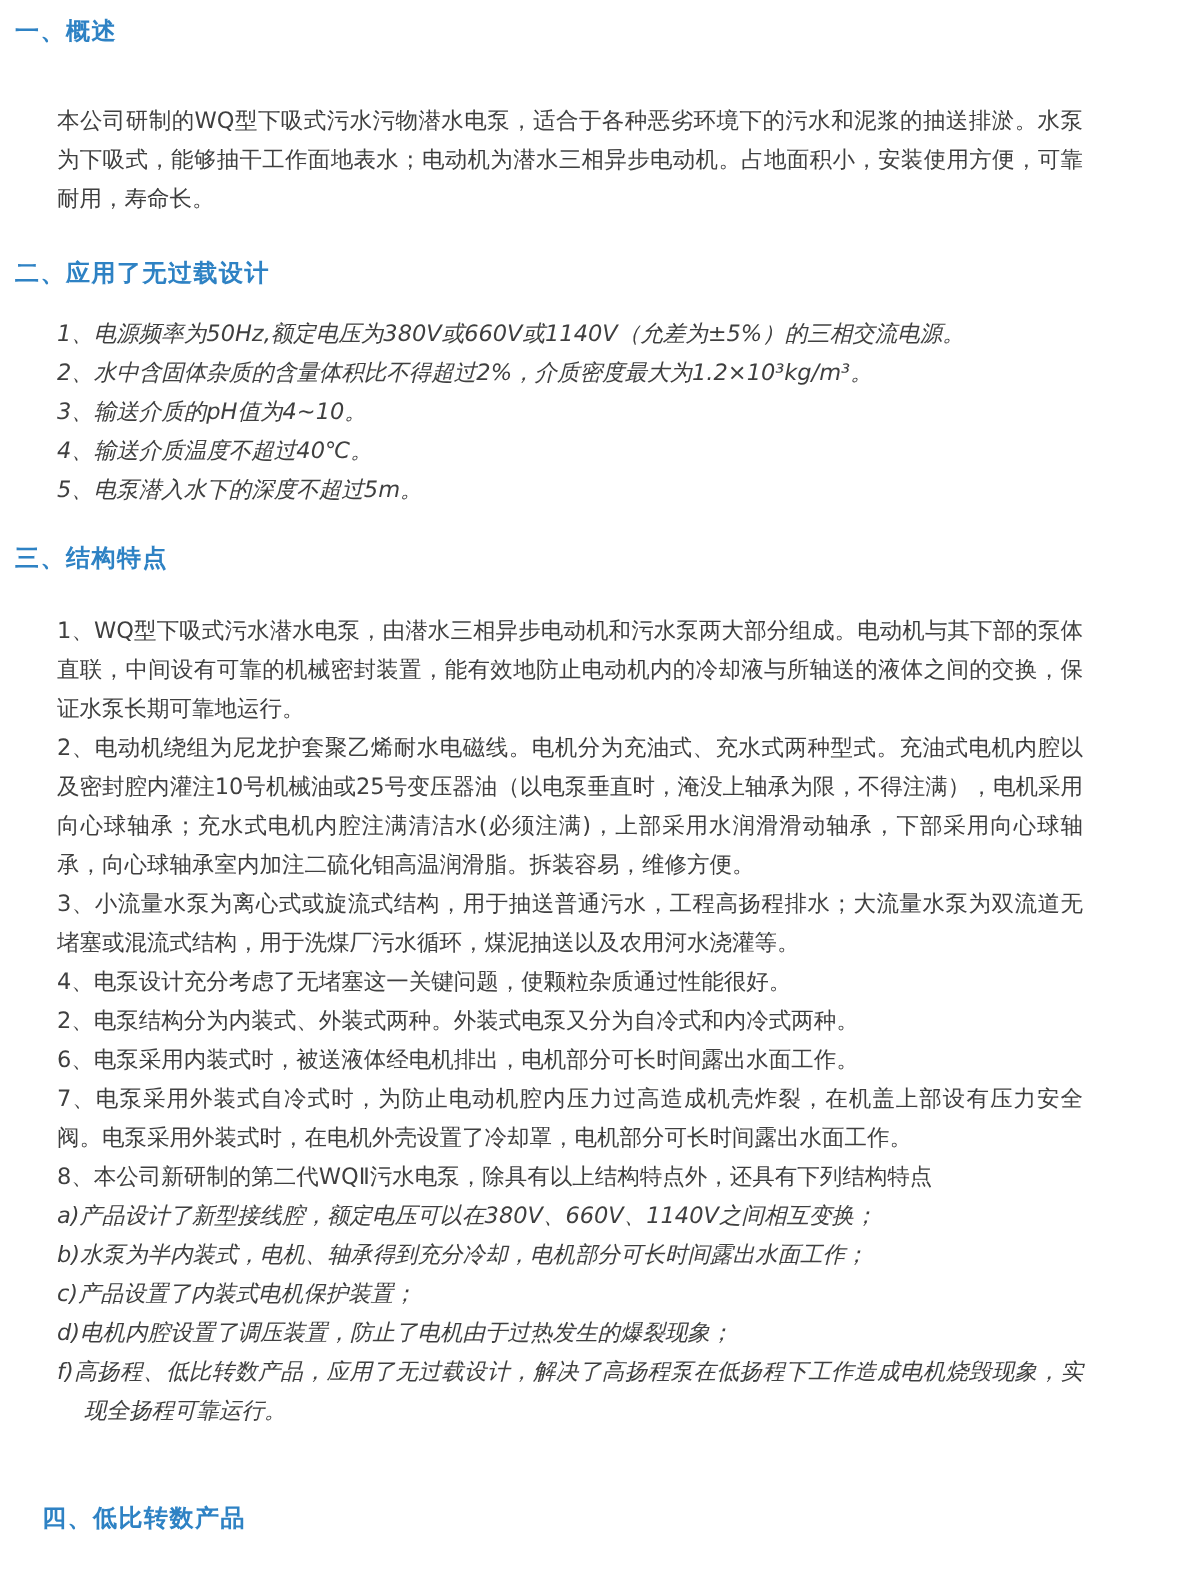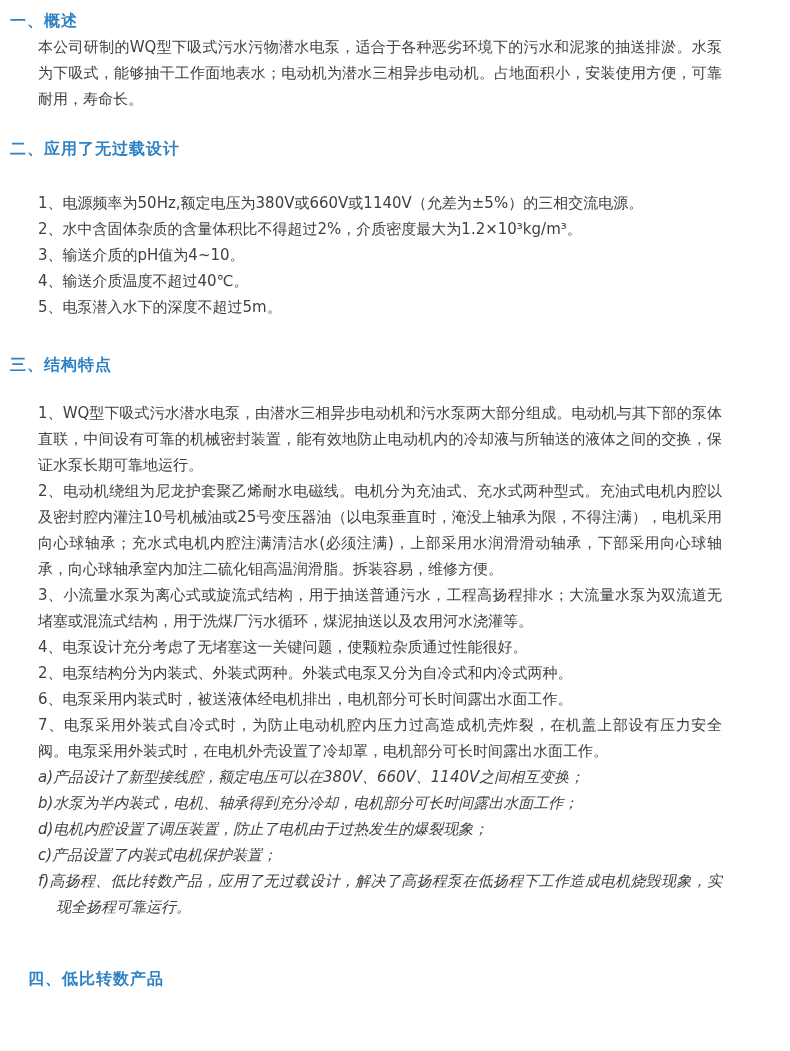--- a/index.html
+++ b/index.html
@@ -25,26 +25,26 @@
   .body-block{
     margin:0; padding:0 32px 0 38px;
     font-size:15px; line-height:26px; font-weight:500;
     color:var(--text);
     text-align:justify;
   }
   .item{ margin:0; }
   .item.lettered{ padding-left:18px; text-indent:-18px;font-style:italic; }
 
   #section-overview{ padding-top:10px; }
-  #section-overview .body-block{ margin-top:2px; }
+  #section-overview .body-block{ margin-top:35px; }
 
   #section-environment{ margin-top:26px; }
-  #section-environment .body-block{ margin-top:30px; }
+  #section-environment .body-block{ margin-top:16px;font-style:italic; }
 
-  #section-structure{ margin-top:34px; }
+  #section-structure{ margin-top:22px; }
   #section-structure .body-block{ margin-top:24px; }
 
   #section-parameters{ margin-top:48px; }
   #section-parameters .heading{ padding-left:28px; }
 </style>
 </head>
 <body>
 
 <div class="page">
 
@@ -69,24 +69,25 @@
   <section class="section" id="section-structure">
     <h2 class="heading">三、结构特点</h2>
     <div class="body-block">
       <p class="item">1、WQ型下吸式污水潜水电泵，由潜水三相异步电动机和污水泵两大部分组成。电动机与其下部的泵体直联，中间设有可靠的机械密封装置，能有效地防止电动机内的冷却液与所轴送的液体之间的交换，保证水泵长期可靠地运行。</p>
       <p class="item">2、电动机绕组为尼龙护套聚乙烯耐水电磁线。电机分为充油式、充水式两种型式。充油式电机内腔以及密封腔内灌注10号机械油或25号变压器油（以电泵垂直时，淹没上轴承为限，不得注满），电机采用向心球轴承；充水式电机内腔注满清洁水(必须注满)，上部采用水润滑滑动轴承，下部采用向心球轴承，向心球轴承室内加注二硫化钼高温润滑脂。拆装容易，维修方便。</p>
       <p class="item">3、小流量水泵为离心式或旋流式结构，用于抽送普通污水，工程高扬程排水；大流量水泵为双流道无堵塞或混流式结构，用于洗煤厂污水循环，煤泥抽送以及农用河水浇灌等。</p>
       <p class="item">4、电泵设计充分考虑了无堵塞这一关键问题，使颗粒杂质通过性能很好。</p>
       <p class="item">2、电泵结构分为内装式、外装式两种。外装式电泵又分为自冷式和内冷式两种。</p>
       <p class="item">6、电泵采用内装式时，被送液体经电机排出，电机部分可长时间露出水面工作。</p>
       <p class="item">7、电泵采用外装式自冷式时，为防止电动机腔内压力过高造成机壳炸裂，在机盖上部设有压力安全阀。电泵采用外装式时，在电机外壳设置了冷却罩，电机部分可长时间露出水面工作。</p>
+      <p class="item">8、本公司新研制的第二代WQⅡ污水电泵，除具有以上结构特点外，还具有下列结构特点</p>
       <p class="item lettered">a)产品设计了新型接线腔，额定电压可以在380V、660V、1140V之间相互变换；</p>
       <p class="item lettered">b)水泵为半内装式，电机、轴承得到充分冷却，电机部分可长时间露出水面工作；</p>
+      <p class="item lettered">c)产品设置了内装式电机保护装置；</p>
       <p class="item lettered">d)电机内腔设置了调压装置，防止了电机由于过热发生的爆裂现象；</p>
-      <p class="item lettered">c)产品设置了内装式电机保护装置；</p>
       <p class="item lettered">f)高扬程、低比转数产品，应用了无过载设计，解决了高扬程泵在低扬程下工作造成电机烧毁现象，实现全扬程可靠运行。</p>
     </div>
   </section>
 
   <section class="section" id="section-parameters">
     <h2 class="heading">四、低比转数产品</h2>
   </section>
 
 </div>
 

